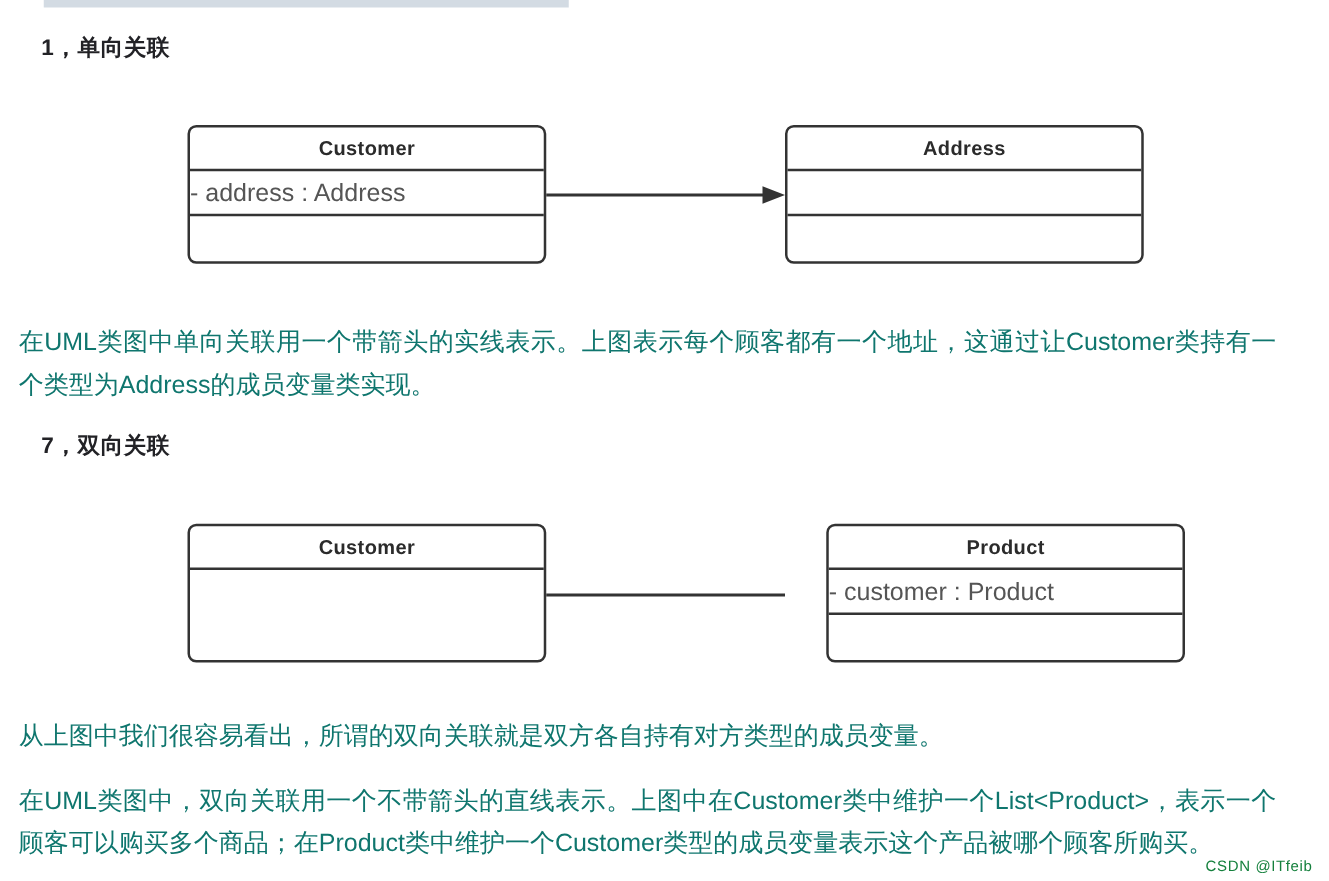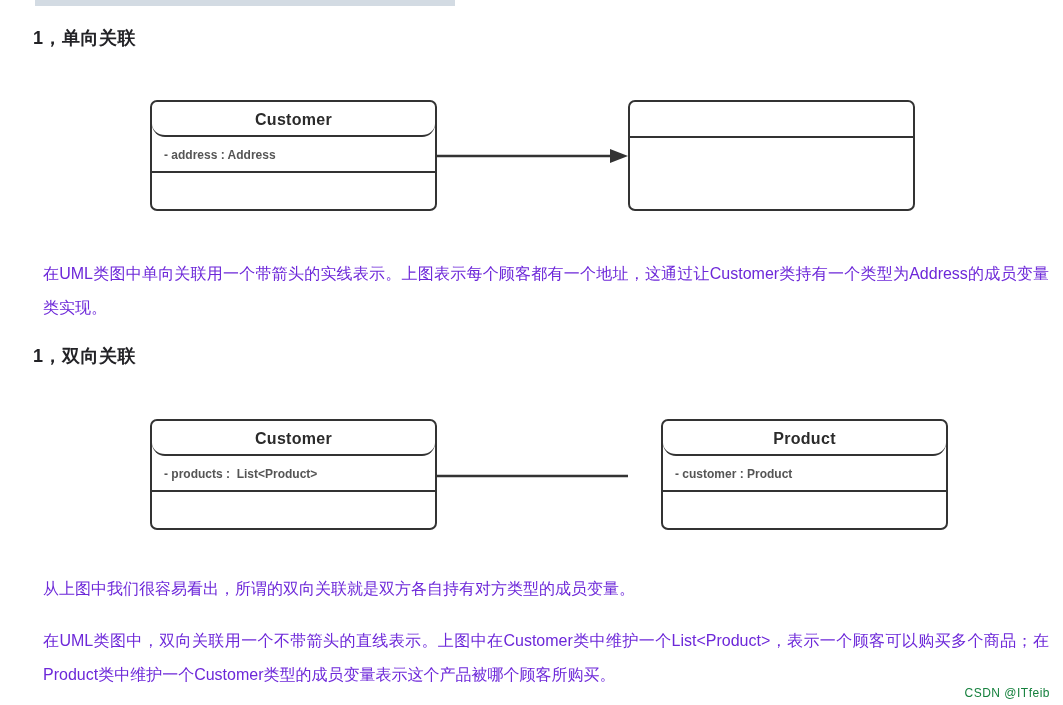--- a/index.html
+++ b/index.html
@@ -8,33 +8,33 @@
 
   .page { position:absolute; left:0; top:0; width:1063px; height:705px; background:#ffffff; }
 
   
   .top-fragment { position:absolute; left:35px; top:0; width:420px; height:6px; background:#d3dbe3; }
 
   .sec-heading { position:absolute; left:33px; font-size:18px; font-weight:bold; color:#222226; letter-spacing:0.5px; }
   .h1 { top:26px; }
   .h2 { top:344px; }
 
-  .para { position:absolute; left:43px; width:1006px; font-size:16px; line-height:34px;
-          color:#6d28d9; text-align:justify; word-break:break-word; }
+  .para { position:absolute; left:15px; width:1006px; font-size:20px; line-height:34px;
+          color:#0f766e; text-align:justify; word-break:break-word; }
   .p1 { top:257px; }
   .p2 { top:572px; }
   .p3 { top:624px; }
 
   
   .uml-box { position:absolute; width:287px; height:111px; background:#ffffff;
              border:2.5px solid #333333; border-radius:7px; }
   .uml-header { height:35px; line-height:35px; border-bottom:2px solid #333333;
-                text-align:center; font-weight:bold; font-size:16px; color:#2b2b2b; letter-spacing:0.3px;border-radius:13px; }
+                text-align:center; font-weight:bold; font-size:16px; color:#2b2b2b; letter-spacing:0.3px; }
   .uml-attr { height:36px; line-height:36px; border-bottom:2px solid #333333;
-              padding-left:12px; font-size:12px; color:#555555; white-space:pre;font-weight:bold; }
+              padding-left:0; font-size:20px; color:#555555; white-space:pre; }
   .uml-empty { height:31px; }
 
   .d1-left  { left:150px; top:100px; }
   .d1-right { left:628px; top:100px; }
   .d2-left  { left:150px; top:419px; }
   .d2-right { left:628px; top:419px;margin-left:33px; }
 
   .connector-svg { position:absolute; overflow:visible; }
   .conn1 { left:437px; top:146px; width:191px; height:20px; }
   .conn2 { left:437px; top:466px; width:191px; height:20px; }
@@ -57,31 +57,31 @@
     <div class="uml-attr">- address : Address</div>
     <div class="uml-empty"></div>
   </div>
 
   <svg class="connector-svg conn1" viewBox="0 0 191 20" xmlns="http://www.w3.org/2000/svg">
     <line class="conn-stroke" x1="0" y1="10" x2="175" y2="10"></line>
     <polygon class="conn-fill" points="173,3 191,10 173,17"></polygon>
   </svg>
 
   <div class="uml-box d1-right">
+    <div class="uml-header">Address</div>
     <div class="uml-attr"></div>
     <div class="uml-empty"></div>
   </div>
 
   <div class="para p1">在UML类图中单向关联用一个带箭头的实线表示。上图表示每个顾客都有一个地址，这通过让Customer类持有一个类型为Address的成员变量类实现。</div>
 
-  <div class="sec-heading h2">1，双向关联</div>
+  <div class="sec-heading h2">7，双向关联</div>
 
   <div class="uml-box d2-left">
     <div class="uml-header">Customer</div>
-    <div class="uml-attr">- products :  List&lt;Product&gt;</div>
     <div class="uml-empty"></div>
   </div>
 
   <svg class="connector-svg conn2" viewBox="0 0 191 20" xmlns="http://www.w3.org/2000/svg">
     <line class="conn-stroke" x1="0" y1="10" x2="191" y2="10"></line>
   </svg>
 
   <div class="uml-box d2-right">
     <div class="uml-header">Product</div>
     <div class="uml-attr">- customer : Product</div>

